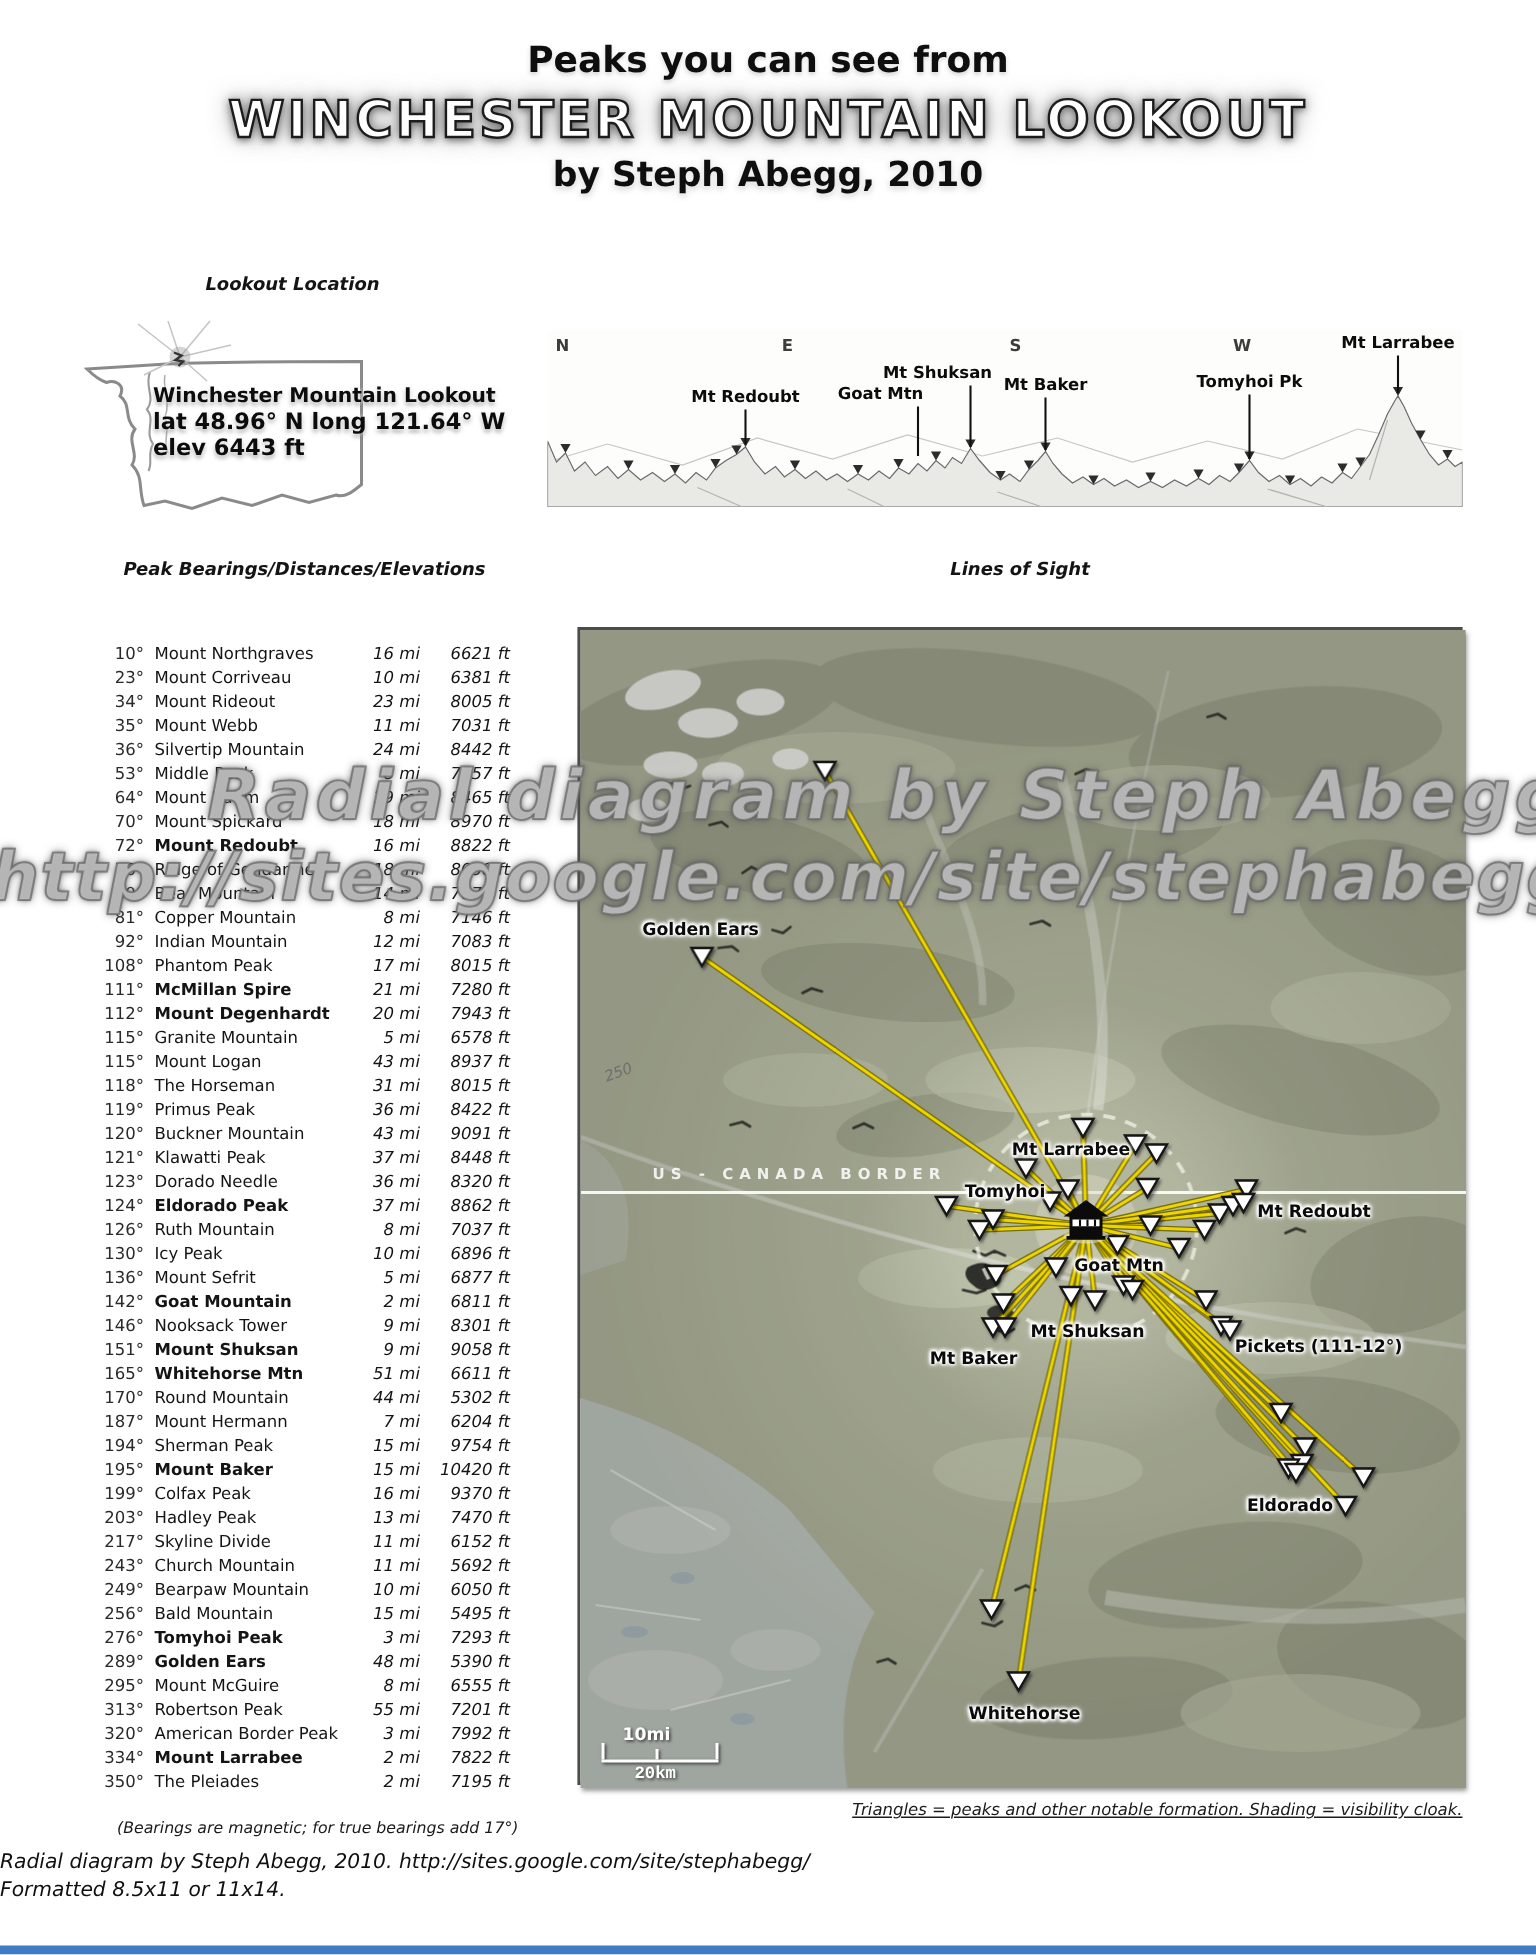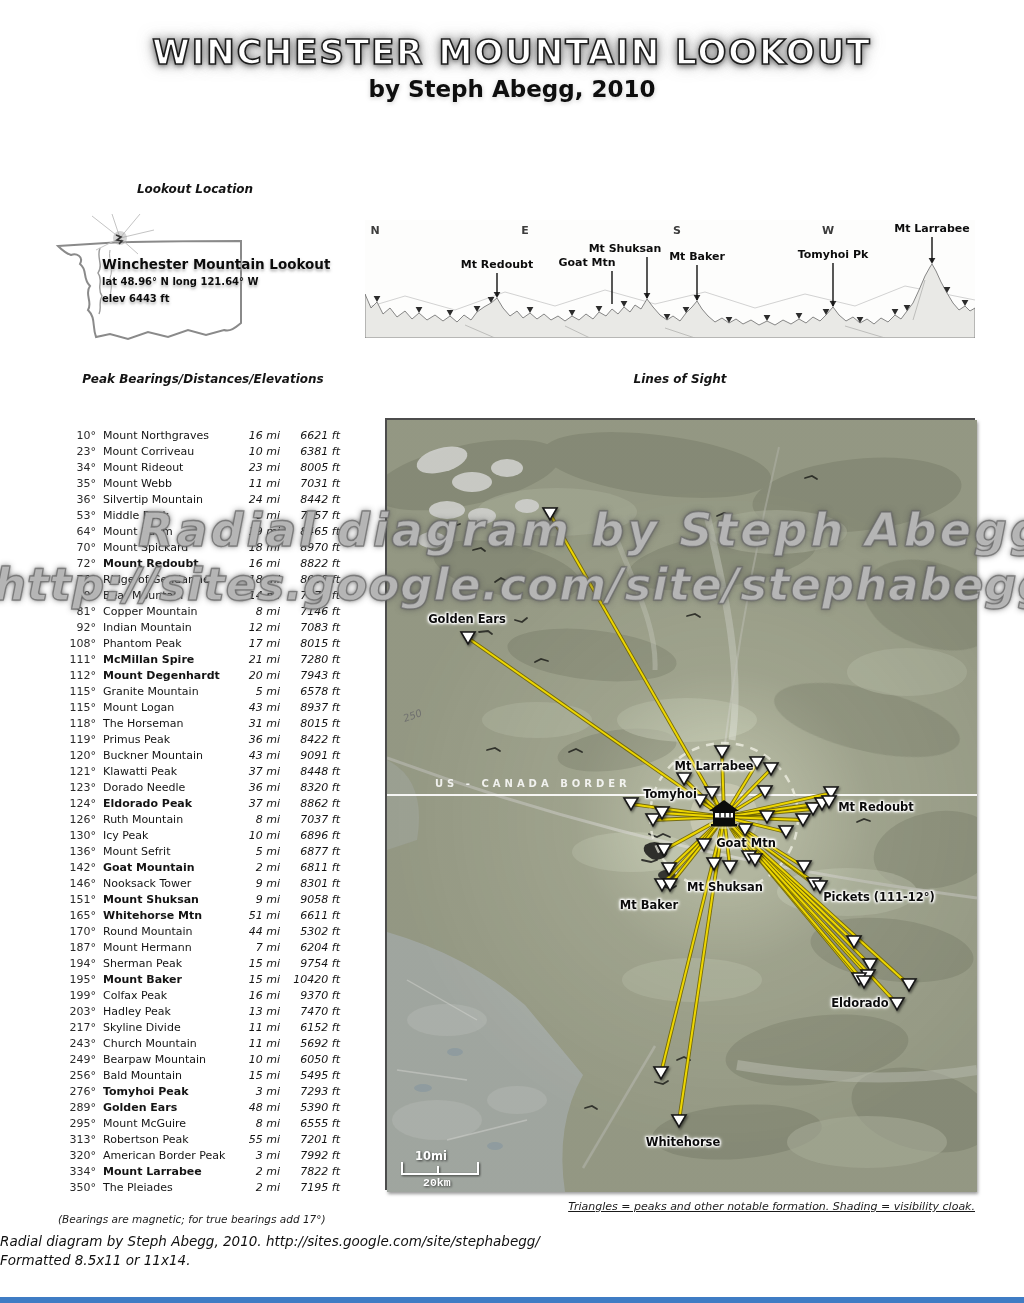--- a/index.html
+++ b/index.html
@@ -17,37 +17,37 @@
              text-shadow:0 0 6px rgba(255,255,255,1), 0 1px 4px rgba(140,140,140,.6); }
 
   .sec-h { font-size:12px; font-weight:bold; font-style:italic; color:#141414; text-align:center; }
 
   
   .lookout-sec { position:absolute; left:30px; top:182px; width:330px; height:168px; }
   .wa-wrap { position:absolute; left:6px; top:26px; }
   .lookout-text { position:absolute; left:72px; top:74px; width:260px; line-height:17px; z-index:2; }
   .lk-name { font-size:13.5px; font-weight:bold; color:#0c0c0c;
              text-shadow:0 0 3px #fff, 0 2px 3px rgba(120,120,120,.7); }
-  .lk-coords, .lk-elev { font-size:10px; font-weight:bold; color:#0c0c0c;
+  .lk-coords, .lk-elev { font-size:15px; font-weight:bold; color:#0c0c0c;
              text-shadow:0 0 3px #fff, 0 2px 3px rgba(120,120,120,.7); }
 
   
   .profile-sec { position:absolute; left:360px; top:182px; width:640px; height:168px; }
   .profile-svg-wrap { position:absolute; left:5px; top:38px; }
 
   
   .table-sec { position:absolute; left:58px; top:372px; width:290px; }
   .table-sec .sec-h { margin-bottom:0; }
   #peak-table { margin-top:42px; }
   .peak-row { display:grid; grid-template-columns:38px 140px 44px 60px; line-height:16.0px; font-size:11px; color:#141414; }
   .pc-b { text-align:right; color:#2a2a2a; }
   .pc-n { padding-left:7px; white-space:nowrap; }
   .pc-d, .pc-e { text-align:right; font-style:italic; }
   .peak-row.bold .pc-n { font-weight:bold; }
-  .table-footnote { margin-top:17px; font-size:10.5px; font-style:italic; color:#1a1a1a; white-space:nowrap; }
+  .table-footnote { margin-top:17px; font-size:10.5px; font-style:italic; color:#1a1a1a; white-space:nowrap;margin-left:20px; }
 
   
   .map-sec { position:absolute; left:385px; top:372px; width:590px; }
   .map-frame { position:absolute; left:0; top:46px; width:590px; height:772px;
                border:2px solid #4c4c4c; background:#b2b69f;
                box-shadow:3px 4px 3px rgba(55,55,55,.5); }
   #terrain-svg { position:absolute; left:0; top:0; z-index:1; }
   .map-overlay { position:absolute; left:0; top:0; width:100%; height:100%; z-index:5; pointer-events:none; }
   .map-label { position:absolute; transform:translate(-50%,-50%); font-size:11.5px; font-weight:bold; color:#0b0b0b; white-space:nowrap;
                text-shadow:-1px -1px 2px #fff, 1px -1px 2px #fff, -1px 1px 2px #fff, 1px 1px 2px #fff, 0 0 5px #fff; }
@@ -78,20 +78,21 @@
   .page-footer { position:absolute; left:0; top:1232px; width:100%; text-align:left;
                  font-size:13.5px; font-style:italic; color:#101010; line-height:19px; }
   .bottom-bar { position:absolute; left:0; bottom:0; width:100%; height:6px; background:#3f7cc4; }
 </style>
 </head>
 <body>
 
 <div class="page">
 
   <div class="title-block">
+    <div class="title-1">Peaks you can see from</div>
     <div class="title-2">WINCHESTER MOUNTAIN LOOKOUT</div>
     <div class="title-3">by Steph Abegg, 2010</div>
   </div>
 
   <div class="lookout-sec">
     <div class="sec-h">Lookout Location</div>
     <div class="wa-wrap">
       <svg width="230" height="142" viewBox="0 0 230 142">
         <path d="M22,38 L70,35 C100,33 150,33 205,33 L205,115 C199,120 194,124 188,122 L170,127 152,122 132,129 112,124 92,131 74,126 60,129 C56,118 60,110 52,102 C57,94 48,86 54,78 C46,70 52,62 44,56 C48,48 40,45 35,47 C29,45 25,41 22,38 Z" fill="#ffffff" stroke="#8a8a8a" stroke-width="2"></path>
         <path d="M64,40 C60,50 68,57 62,65 C68,72 60,80 66,88 C62,95 66,100 63,106" fill="none" stroke="#9a9a9a" stroke-width="1.4"></path>

